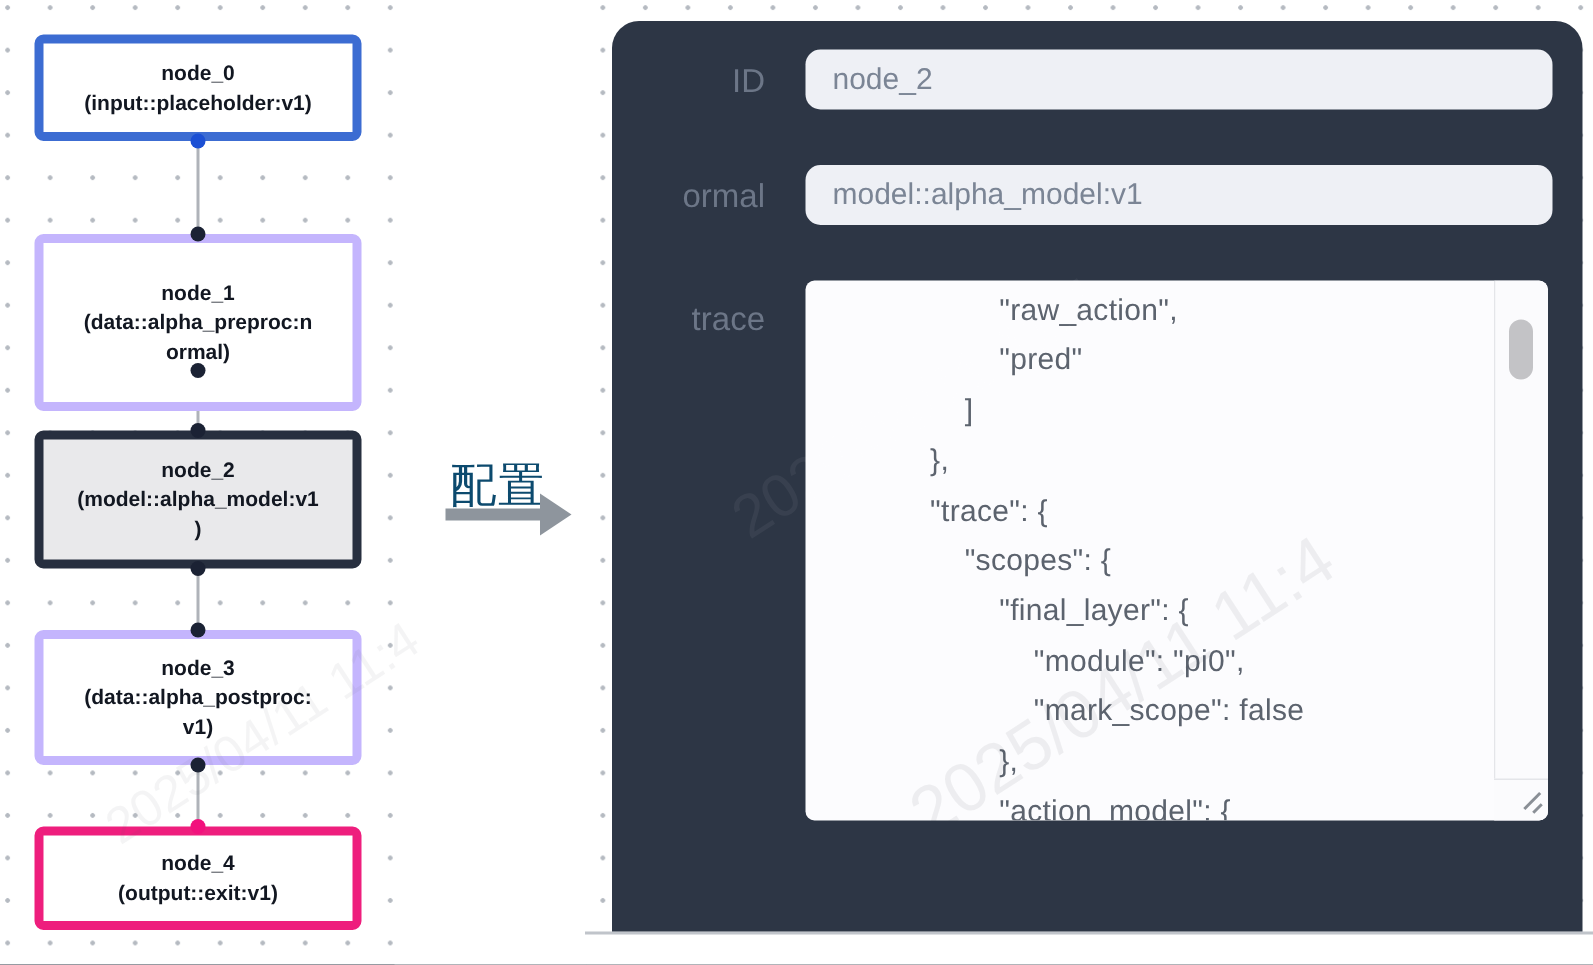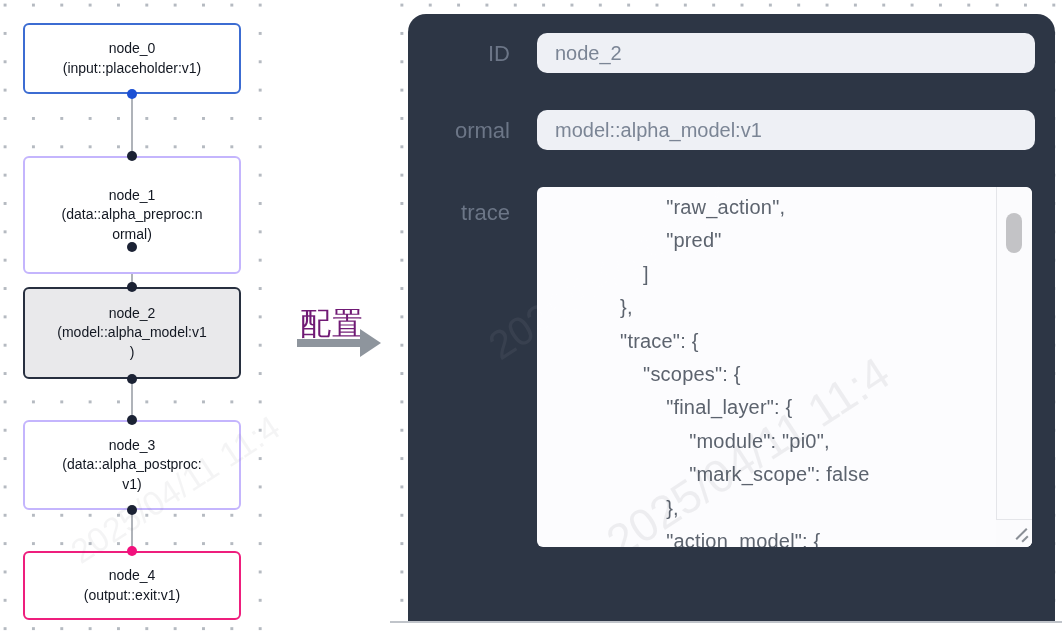--- a/index.html
+++ b/index.html
@@ -23,41 +23,42 @@
   
   .flow { position:absolute; inset:0; z-index:3; }
   .edge { position:absolute; left:131px; width:2px; background:#afb3b9; }
   .edge.e0 { top:94px;  height:62px; }
   .edge.e1 { top:247px; height:40px; }
   .edge.e2 { top:379px; height:41px; }
   .edge.e3 { top:510px; height:41px; }
 
   .node {
     position:absolute; left:23px; width:218px;
-    background:#ffffff; border:2px solid #c4b5fd; border-radius:6px;
+    background:#ffffff; border:6px solid #c4b5fd; border-radius:6px;
     display:flex; align-items:center; justify-content:center;
     text-align:center;
+    font-weight:bold;
   }
   .node .node-label {
     white-space:pre-line; font-size:14px; line-height:19.5px; color:#121721;
   }
   .node.n0 { top:23px;  height:71px; border-color:#3c6cd2; }
   .node.n1 { top:156px; height:118px; }
   .node.n2 { top:287px; height:92px; background:#e9e9eb; border-color:#272f3f; }
   .node.n3 { top:420px; height:90px; }
   .node.n4 { top:551px; height:69px; border-color:#ee1e7d; }
 
   .port { position:absolute; left:127px; width:10px; height:10px; border-radius:50%; background:#1b2234; }
   .port.blue { background:#1c50d4; }
   .port.pink { background:#f2117d; }
 
   
   .transfer-label {
     position:absolute; left:300px; top:303px; z-index:3;
-    font-size:31px; font-weight:500; color:#701a75; letter-spacing:1px;
+    font-size:31px; font-weight:500; color:#0c4a6e; letter-spacing:1px;
   }
   .arrow-shaft { position:absolute; left:297px; top:339px; width:64px; height:8px; background:#8e959d; z-index:3; }
   .arrow-head  { position:absolute; left:360px; top:329px; width:0; height:0; z-index:3;
     border-top:14px solid transparent; border-bottom:14px solid transparent; border-left:21px solid #8e959d; }
 
   
   .panel {
     position:absolute; left:408px; top:14px; width:647px; height:607px; z-index:5;
     background:#2d3645; border-radius:18px 18px 0 0;padding-left:32px;
   }

